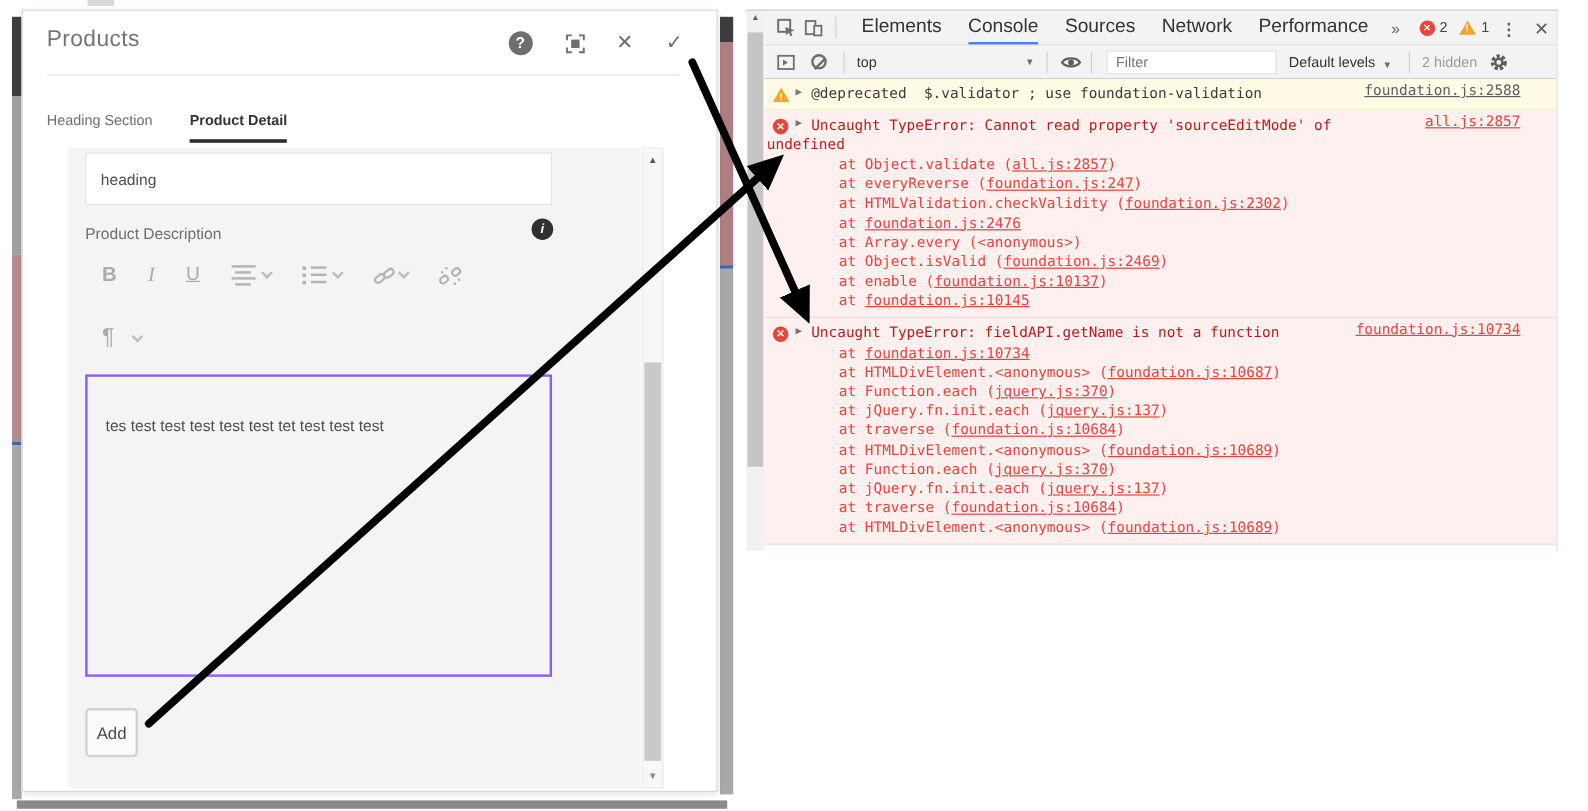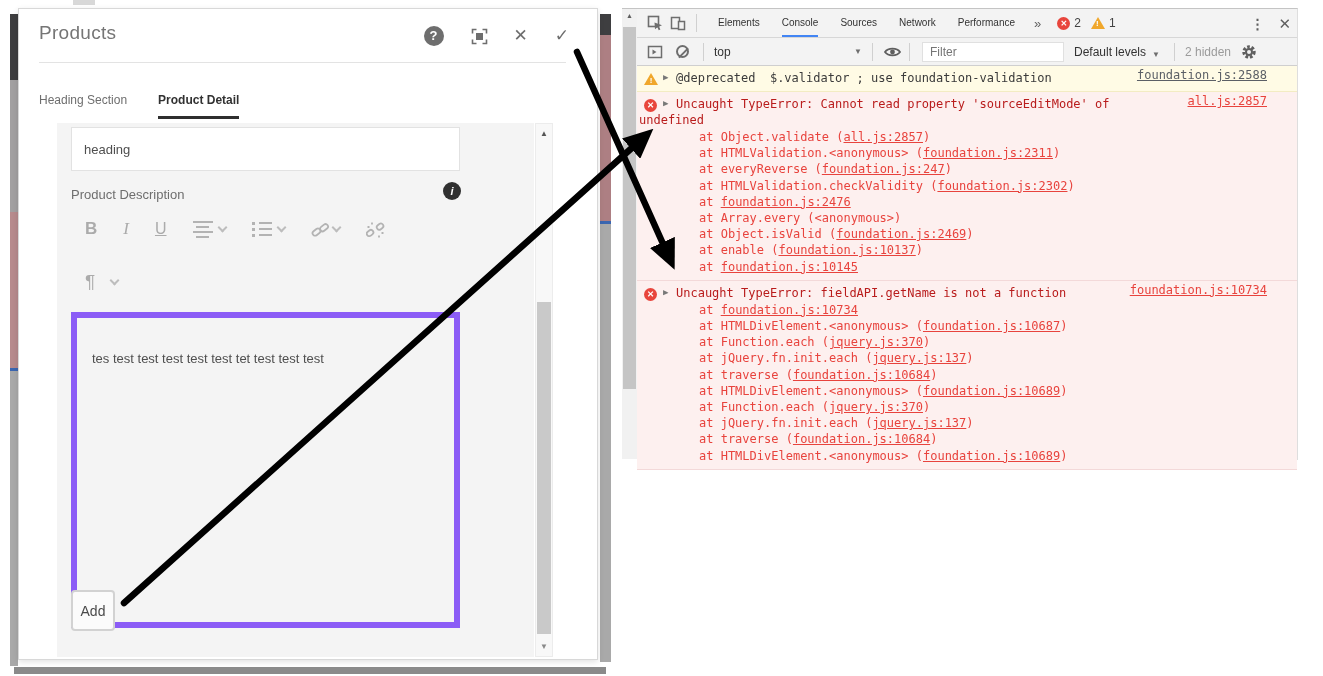--- a/index.html
+++ b/index.html
@@ -49,22 +49,22 @@
   .rte-p { font-size:19px; color:#ababab; }
   .caret { width:7px; height:7px; border-right:2px solid #bdbdbd; border-bottom:2px solid #bdbdbd;
     transform:rotate(45deg); display:inline-block; margin-left:6px; margin-top:-4px; }
   .bars { display:inline-flex; flex-direction:column; gap:3px; align-items:center; }
   .bars i { display:block; height:2px; background:#b3b3b3; }
   .listbars { display:inline-flex; flex-direction:column; gap:3px; }
   .listbars i { display:flex; align-items:center; gap:4px; }
   .listbars i b { width:3px; height:3px; background:#b3b3b3; display:block; }
   .listbars i s { width:13px; height:2px; background:#b3b3b3; display:block; }
   .rte-group { display:inline-flex; align-items:center; }
-  .textarea-box { position:absolute; left:14px; top:189px; width:389px; height:316px;
-    border:6px solid #8b5cf6;text-decoration:underline; }
+  .textarea-box { position:absolute; left:14px; top:189px; width:389px; height:252px;
+    border:2px solid #8b5cf6;text-decoration:underline; }
   .textarea-text { position:absolute; left:15px; top:33px; font-size:13px; color:#4f4f4f; }
   .add-btn { position:absolute; left:14px; top:467px; width:44px; height:41px;
     border:2px solid #d2d2d2; border-radius:4px; background:#fbfbfb; font-size:14px; color:#4a4a4a;
     display:flex; align-items:center; justify-content:center; }
   
   .m-scroll { position:absolute; left:516px; top:114px; width:18px; height:534px;
     background:#f8f8f8; border:1px solid #ececec; }
   .m-scroll .up   { position:absolute; top:5px; left:0; width:100%; text-align:center;
     font-size:8px; color:#555; }
   .m-scroll .down { position:absolute; bottom:5px; left:0; width:100%; text-align:center;
@@ -76,21 +76,21 @@
     border-top:1px solid #c4c4c4; border-right:1px solid #dedede; background:#fff; }
   .dt-scroll { position:absolute; left:0; top:0; width:15px; height:450px; background:#f1f1f1; }
   .dt-scroll .up { position:absolute; top:3px; width:100%; text-align:center; font-size:7px; color:#5f5f5f; }
   .dt-scroll .thumb { position:absolute; left:1px; top:18px; width:13px; height:362px; background:#c5c5c5; }
   .dt-main { position:absolute; left:15px; top:0; width:660px; height:452px; }
   .dt-row1 { position:relative; height:29px; background:#f3f3f3; border-bottom:1px solid #d7d7d7;
     display:flex; align-items:center; padding-left:10px; }
   .dt-row2 { position:relative; height:28px; background:#f3f3f3; border-bottom:1px solid #cfcfcf;
     display:flex; align-items:center; padding-left:10px; font-size:12px; color:#333; }
   .dt-sep { width:1px; height:18px; background:#d0d0d0; margin:0 10px; }
-  .dt-tab { font-size:10px; color:#333; margin:0 11px; height:28px; line-height:28px; }
+  .dt-tab { font-size:16px; color:#333; margin:0 11px; height:28px; line-height:28px; }
   .dt-tab.active { border-bottom:2px solid #4285f4; }
   .dt-chevron { font-size:13px; color:#5f5f5f; margin:0 8px; }
   .badge-err { width:13px; height:13px; border-radius:50%; background:#e8453c; color:#fff;
     font-size:8px; font-weight:bold; text-align:center; line-height:13px; margin-left:8px; }
   .badge-num { font-size:12px; color:#424242; margin-left:4px; }
   .tri-warn { width:0; height:0; border-left:7px solid transparent; border-right:7px solid transparent;
     border-bottom:12px solid #f0a72b; position:relative; margin-left:10px; }
   .tri-warn em { position:absolute; left:-2px; top:2px; font-style:normal; color:#fff;
     font-size:8px; font-weight:bold; }
   .dt-right { position:absolute; right:6px; top:0; height:29px; display:flex; align-items:center; gap:14px; }
@@ -336,21 +336,20 @@
           <span class="msg-text">@deprecated  $.validator ; use foundation-validation</span>
           <a class="src-link warning">foundation.js:2588</a>
         </div>
         <div class="console-row error">
           <span class="msg-icon err-icon">✕</span>
           <span class="expand-tri">▶</span>
           <span class="msg-text">Uncaught TypeError: Cannot read property 'sourceEditMode' of undefined</span>
           <a class="src-link error">all.js:2857</a>
           <div class="stack">
             <div class="stack-line"><span>at Object.validate (</span><a class="stack-link">all.js:2857</a><span>)</span></div>
-            <div class="stack-line"><span>at HTMLValidation.&lt;anonymous&gt; (</span><a class="stack-link">foundation.js:2311</a><span>)</span></div>
             <div class="stack-line"><span>at everyReverse (</span><a class="stack-link">foundation.js:247</a><span>)</span></div>
             <div class="stack-line"><span>at HTMLValidation.checkValidity (</span><a class="stack-link">foundation.js:2302</a><span>)</span></div>
             <div class="stack-line"><span>at </span><a class="stack-link">foundation.js:2476</a></div>
             <div class="stack-line"><span>at Array.every (&lt;anonymous&gt;)</span></div>
             <div class="stack-line"><span>at Object.isValid (</span><a class="stack-link">foundation.js:2469</a><span>)</span></div>
             <div class="stack-line"><span>at enable (</span><a class="stack-link">foundation.js:10137</a><span>)</span></div>
             <div class="stack-line"><span>at </span><a class="stack-link">foundation.js:10145</a></div>
           </div>
         </div>
         <div class="console-row error">

